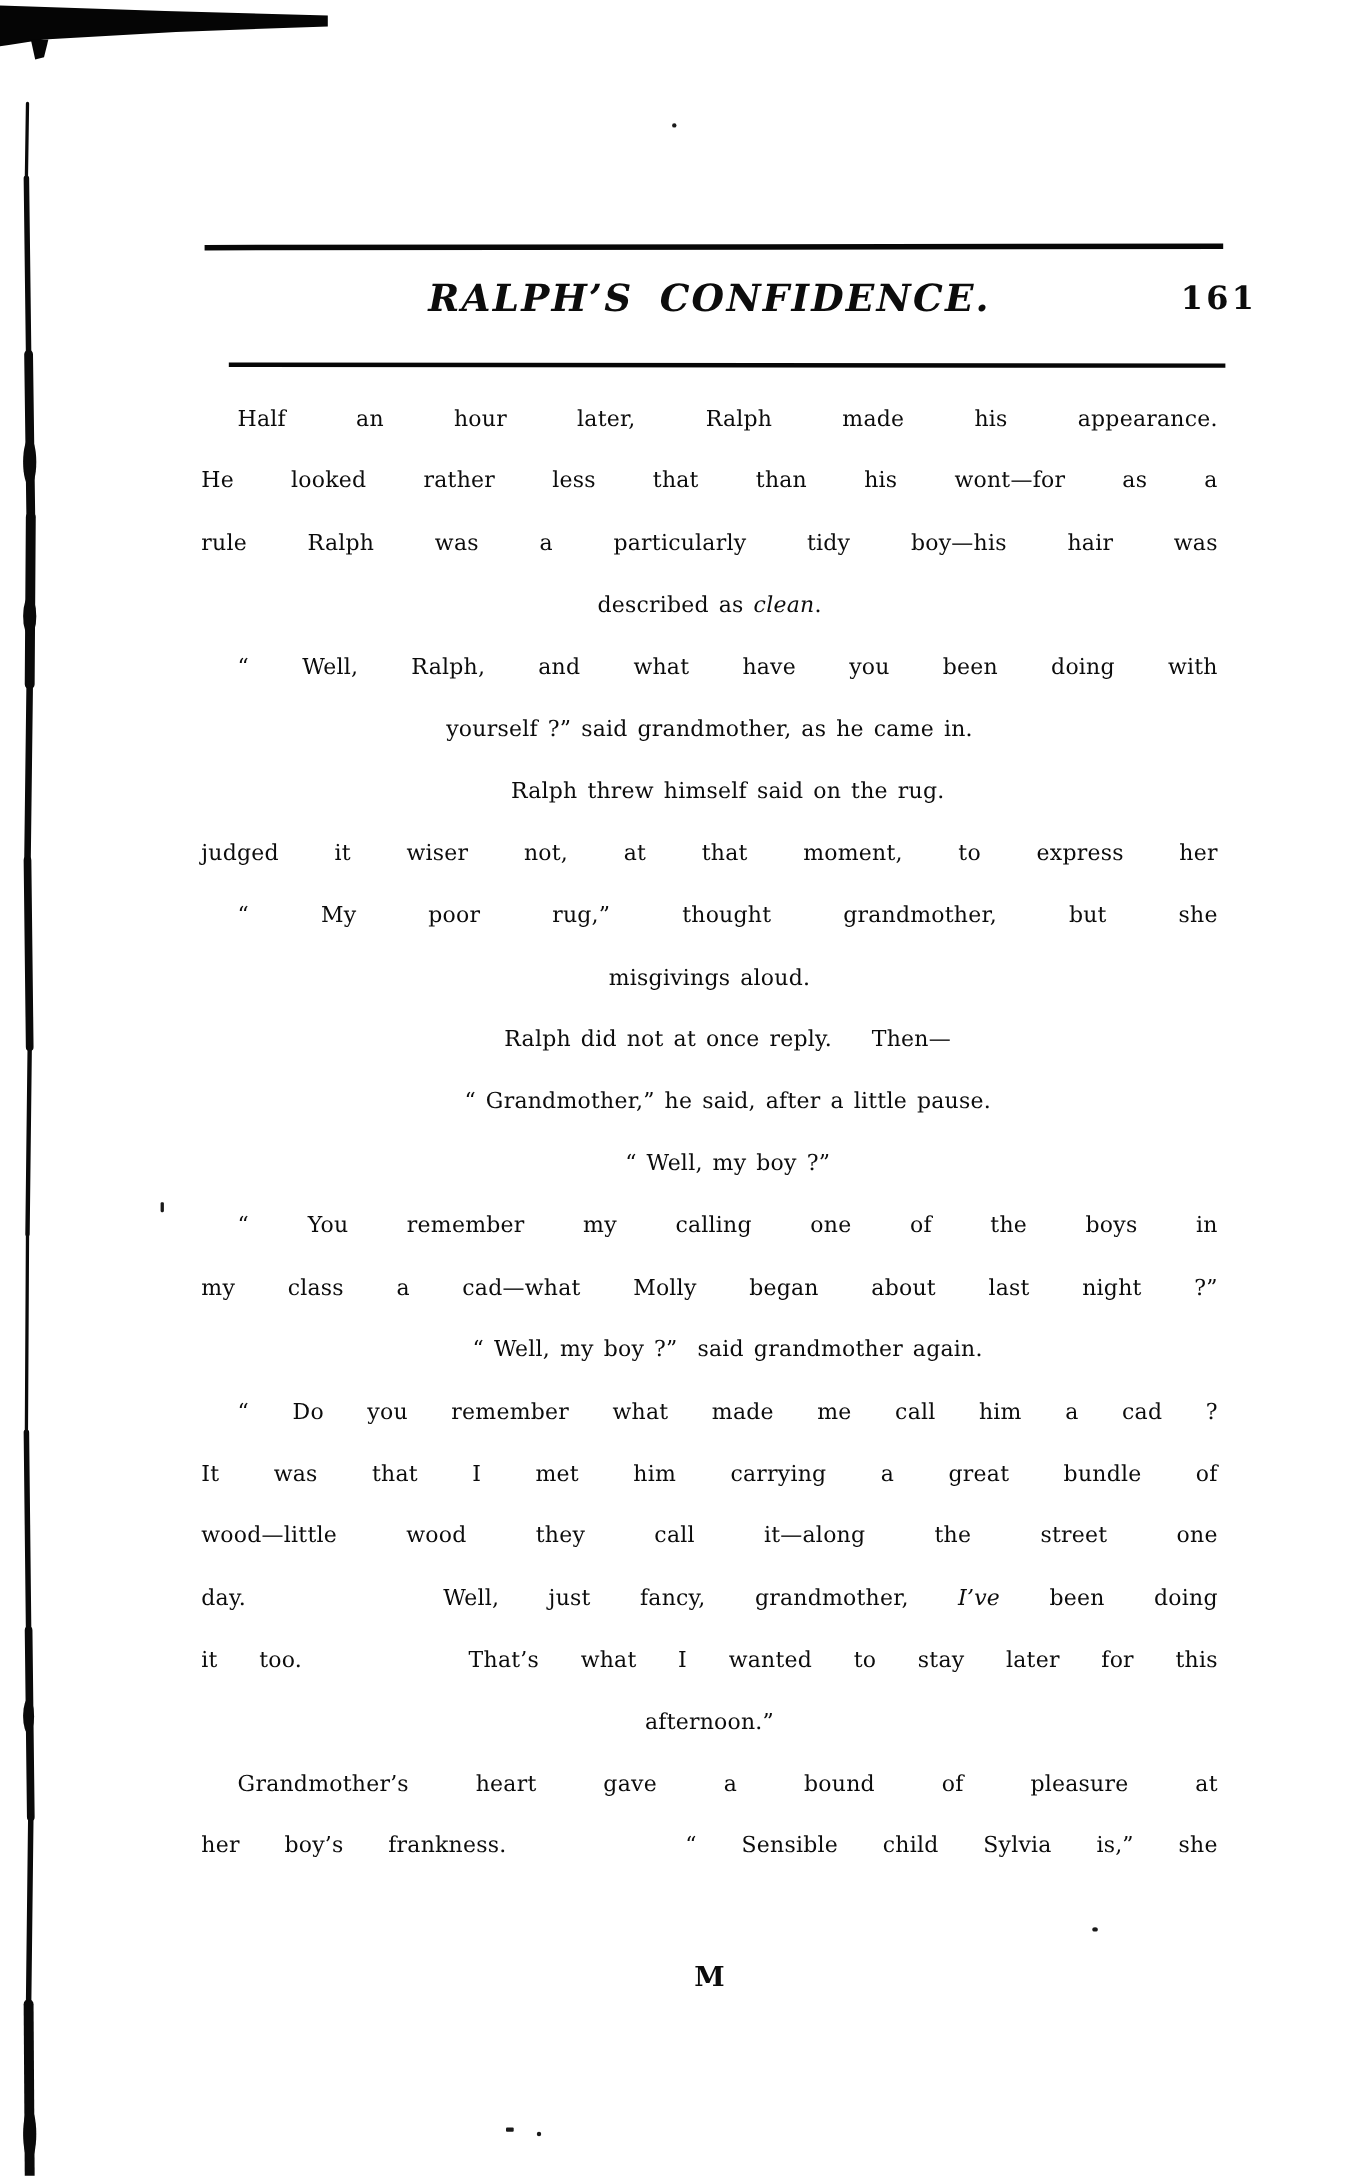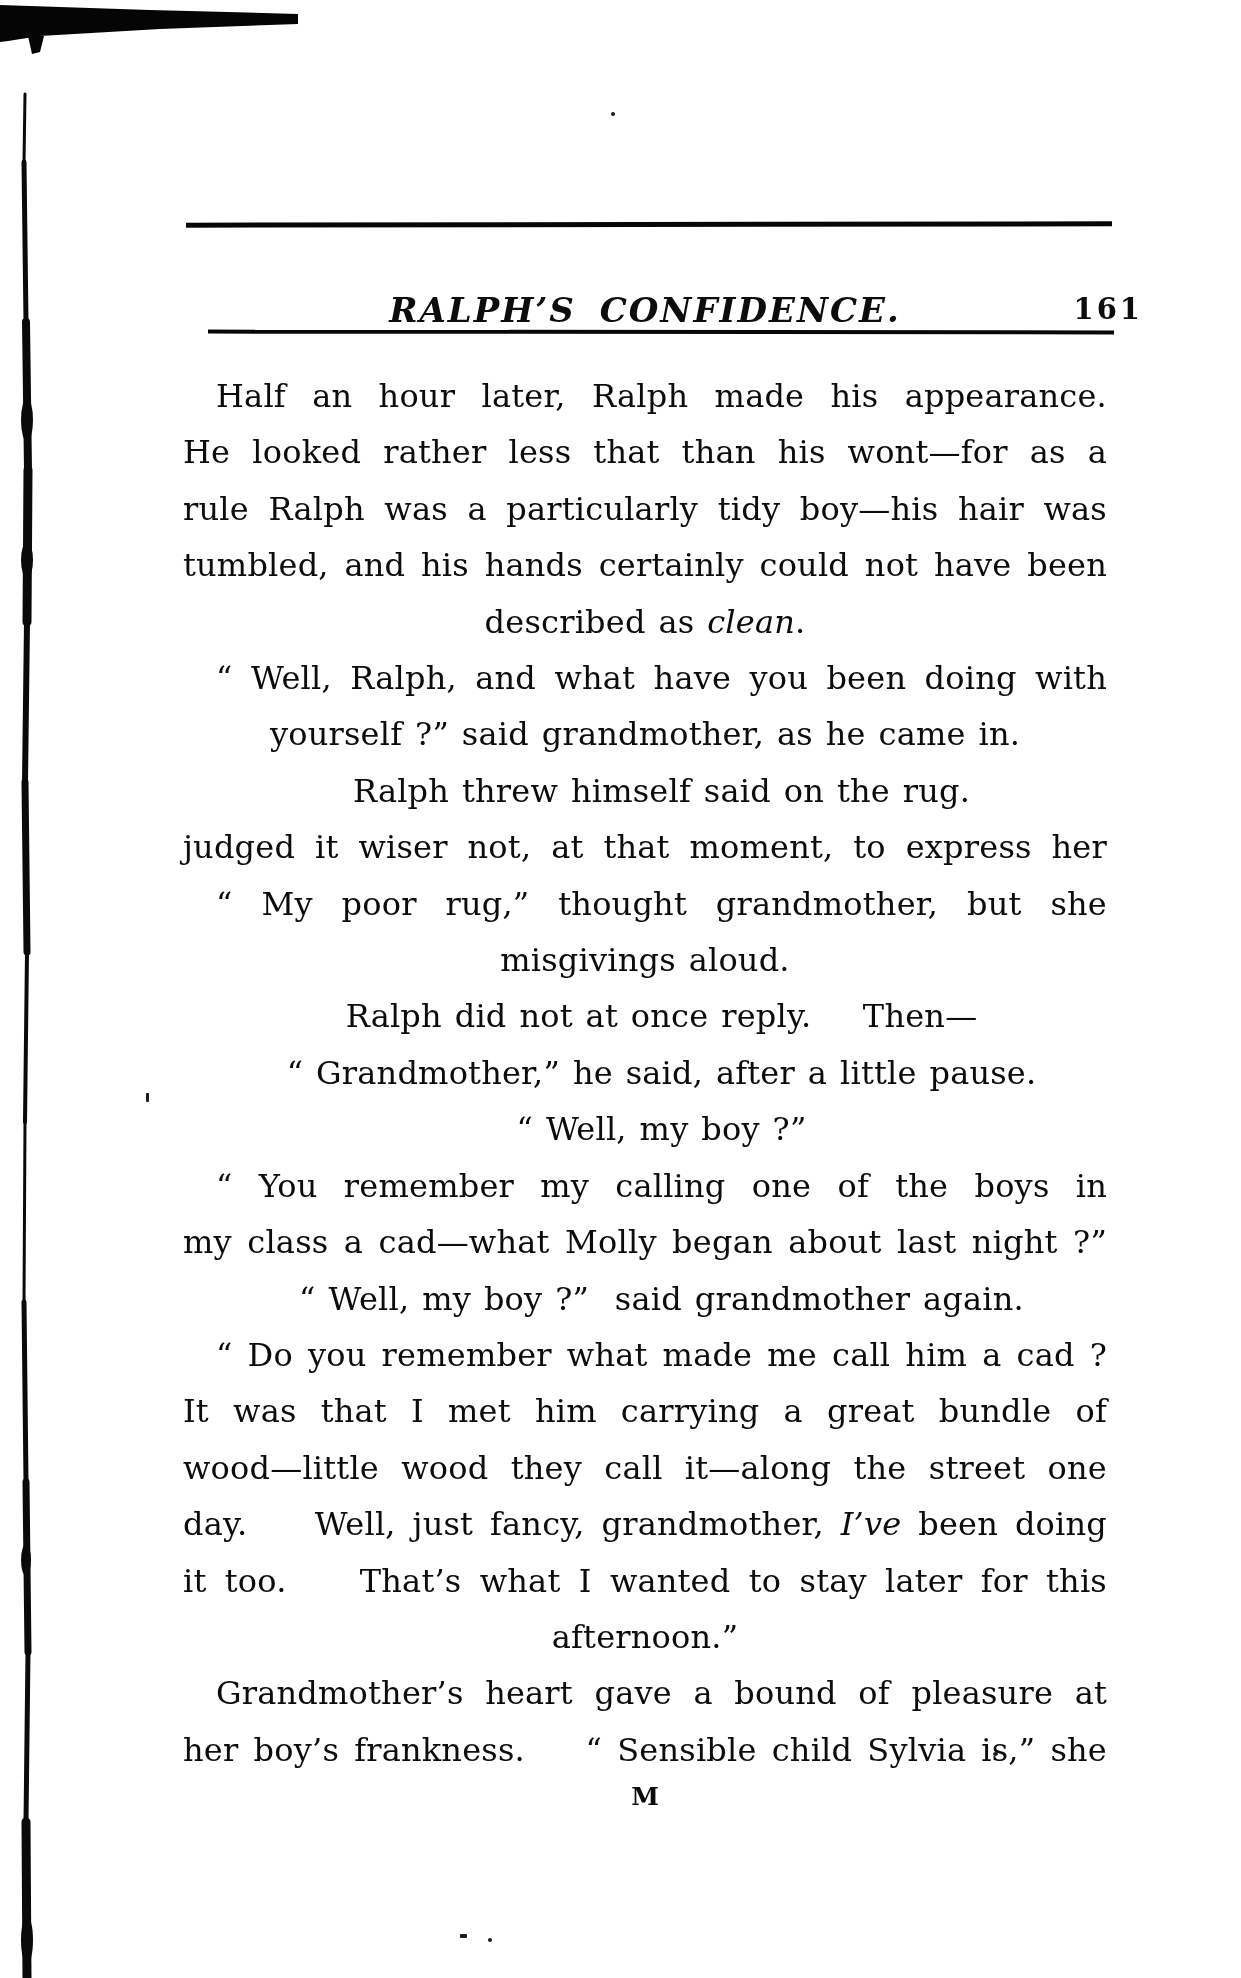--- a/index.html
+++ b/index.html
@@ -16,37 +16,37 @@
   
   .artifact { position: absolute; left: 0; top: 0; }
 
   
   .rule { position: absolute; background: #070707; }
   .rule-top    { left: 186px; top: 222px; width: 926px; height: 5px; transform: rotate(-0.08deg); }
   .rule-bottom { left: 208px; top: 330px; width: 906px; height: 4px; transform: rotate(0.05deg); }
 
   
   .running-head {
-    position: absolute; left: 183px; top: 252px; width: 924px; height: 48px; margin-top: 38px;
+    position: absolute; left: 183px; top: 252px; width: 924px; height: 48px;
   }
   .head-title {
     position: absolute; left: 0; right: 0; text-align: center;
     font-size: 34px; font-weight: bold; font-style: italic;
     letter-spacing: 2px; word-spacing: 10px;
     white-space: nowrap;
   }
   .page-num {
     position: absolute; right: -36px; top: 2px;
     font-size: 29px; font-weight: bold; letter-spacing: 3px;
   }
 
   
   .textblock {
-    position: absolute; left: 183px; top: 368px; width: 924px;
-    font-size: 32px; line-height: 56.4px;
+    position: absolute; left: 183px; top: 352px; width: 924px;
+    font-size: 20px; line-height: 56.4px;
     word-spacing: 2.5px; letter-spacing: 0.2px;
   }
   .line { text-align: center; }
   .line.j { text-align: justify; text-align-last: justify; }
   .line.in { text-indent: 33px; }
   .it { font-style: italic; }
 
   
   .sig {
     position: absolute; left: 183px; top: 1782px; width: 924px;
@@ -90,21 +90,20 @@
   <div class="running-head">
     <span class="head-title">RALPH’S CONFIDENCE.</span>
     <span class="page-num">161</span>
   </div>
   <div class="rule rule-bottom"></div>
 
   <div class="textblock" id="textblock">
       <div class="line in j"><span>Half an hour later, Ralph made his appearance.</span></div>
       <div class="line j"><span>He looked rather less that than his wont—for as a</span></div>
       <div class="line j"><span>rule Ralph was a particularly tidy boy—his hair was</span></div>
-      <div class="line j"><span>tumbled, and his hands certainly could not have been</span></div>
       <div class="line"><span>described as </span><span class="it">clean</span><span>.</span></div>
       <div class="line in j"><span>“ Well, Ralph, and what have you been doing with</span></div>
       <div class="line"><span>yourself ?” said grandmother, as he came in.</span></div>
       <div class="line in"><span>Ralph threw himself said on the rug.</span></div>
       <div class="line j"><span>judged it wiser not, at that moment, to express her</span></div>
       <div class="line in j"><span>“ My poor rug,” thought grandmother, but she</span></div>
       <div class="line"><span>misgivings aloud.</span></div>
       <div class="line in"><span>Ralph did not at once reply.&nbsp;&nbsp;&nbsp; Then—</span></div>
       <div class="line in"><span>“ Grandmother,” he said, after a little pause.</span></div>
       <div class="line in"><span>“ Well, my boy ?”</span></div>

